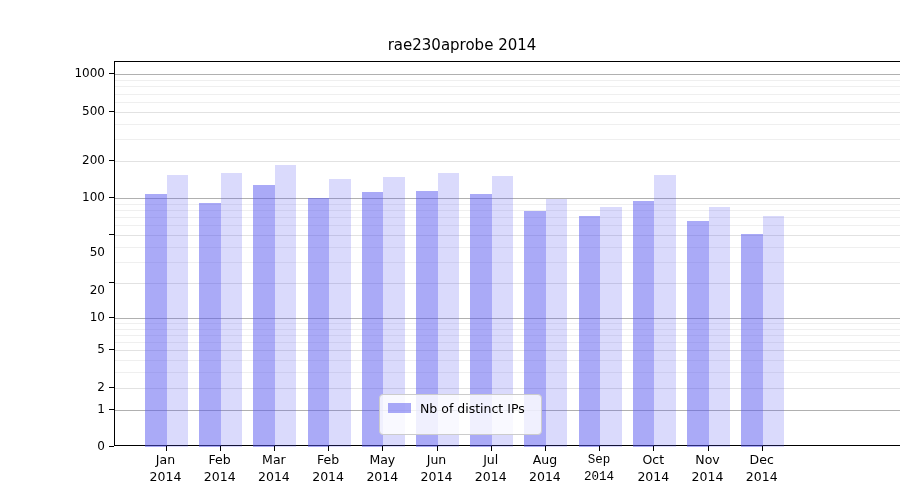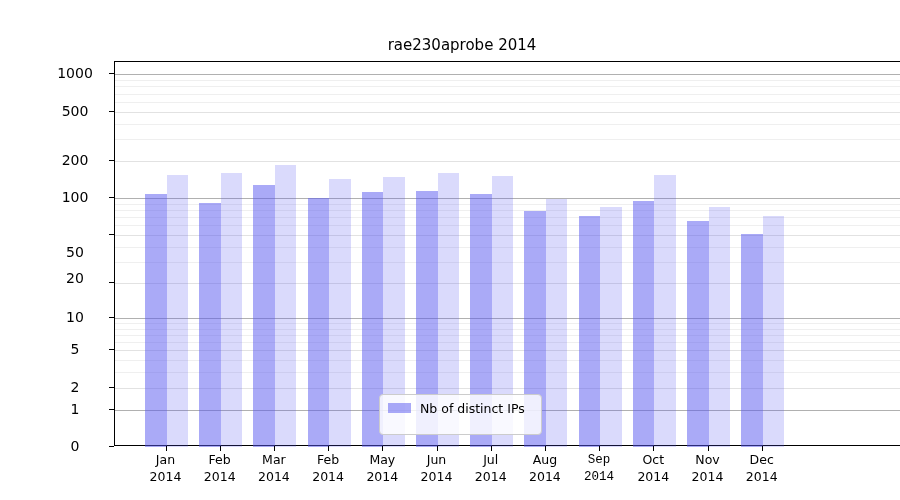--- a/index.html
+++ b/index.html
@@ -15,21 +15,21 @@
   .plot-area{
     position:absolute;left:114px;top:61px;width:800px;height:385px;
     border:1.5px solid #000;box-sizing:border-box;background:#fff;
   }
   .gridline{position:absolute;left:0;width:100%;height:1px;}
   .gridline.major{background:#b0b0b0;}
   .gridline.labeled-minor{background:#e2e2e2;}
   .gridline.minor{background:#efefef;}
   .bar{position:absolute;}
   .ytick-label{
-    position:absolute;text-align:center;width:60px;font-size:14px;line-height:14px;
+    position:absolute;text-align:right;width:60px;font-size:12px;line-height:14px;
   }
   .ytick-mark{position:absolute;height:1px;width:5px;background:#000;}
   .xtick-mark{position:absolute;width:1px;height:5px;background:#000;}
   .xtick-label{
     position:absolute;width:64px;text-align:center;font-size:12.5px;line-height:16.5px;
   }
   .legend{
     position:absolute;left:264px;top:332px;width:163px;height:41px;
     background:rgba(255,255,255,0.82);border:1px solid #cccccc;border-radius:4px;
     box-sizing:border-box;padding:5px 0 0 8px;z-index:5;
@@ -114,21 +114,21 @@
       <div class="ytick-label" style="left: 45px; top: 439px;">0</div>
       <div class="ytick-mark" style="left: 109px; top: 446px;"></div>
       <div class="ytick-label" style="left: 45px; top: 401.6px;">1</div>
       <div class="ytick-mark" style="left: 109px; top: 408.6px;"></div>
       <div class="ytick-label" style="left: 45px; top: 379.7px;">2</div>
       <div class="ytick-mark" style="left: 109px; top: 386.7px;"></div>
       <div class="ytick-label" style="left: 45px; top: 342.4px;">5</div>
       <div class="ytick-mark" style="left: 109px; top: 349.4px;"></div>
       <div class="ytick-label" style="left: 45px; top: 309.7px;">10</div>
       <div class="ytick-mark" style="left: 109px; top: 316.7px;"></div>
-      <div class="ytick-label" style="left: 45px; top: 271px;">20</div>
+      <div class="ytick-label" style="left: 45px; top: 283px;">20</div>
       <div class="ytick-mark" style="left: 109px; top: 281.8px;"></div>
       <div class="ytick-label" style="left: 45px; top: 226.9px; margin-top: 18px;">50</div>
       <div class="ytick-mark" style="left: 109px; top: 233.9px;"></div>
       <div class="ytick-label" style="left: 45px; top: 190.1px;">100</div>
       <div class="ytick-mark" style="left: 109px; top: 197.1px;"></div>
       <div class="ytick-label" style="left: 45px; top: 152.9px;">200</div>
       <div class="ytick-mark" style="left: 109px; top: 159.9px;"></div>
       <div class="ytick-label" style="left: 45px; top: 103.7px;">500</div>
       <div class="ytick-mark" style="left: 109px; top: 110.7px;"></div>
       <div class="ytick-label" style="left: 45px; top: 66.3px;">1000</div>

